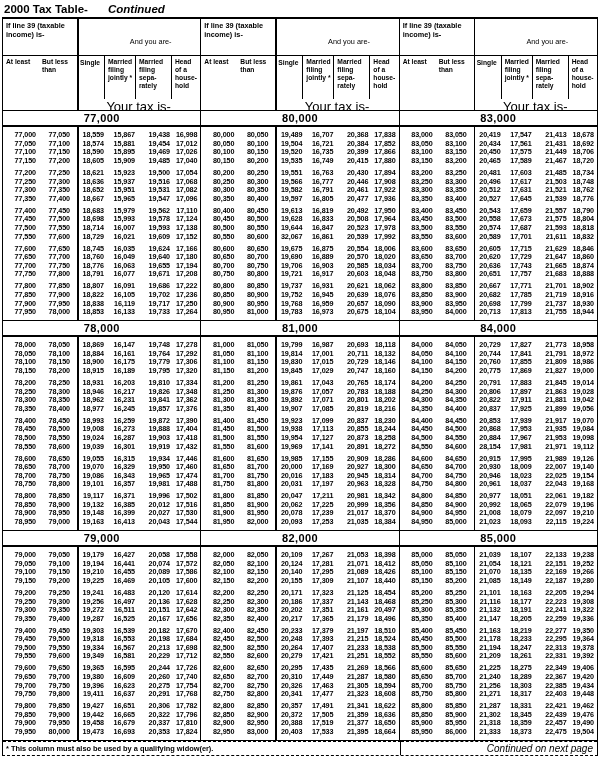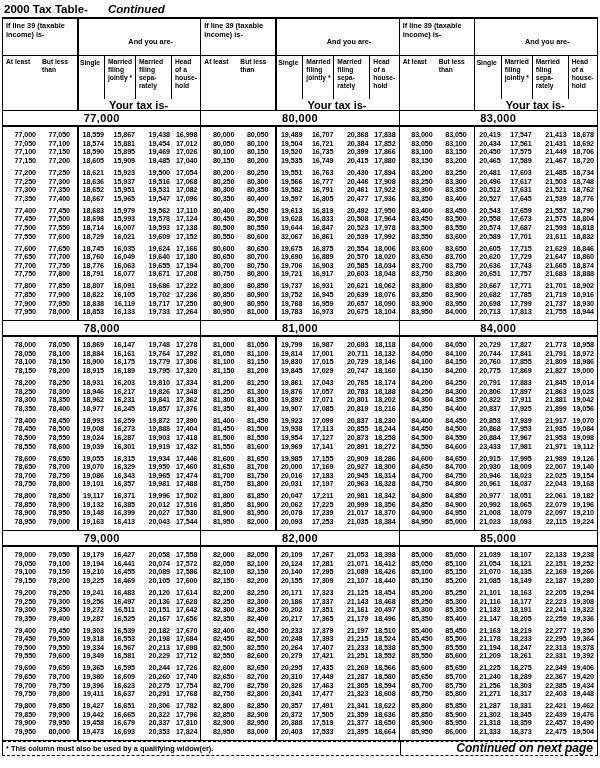--- a/index.html
+++ b/index.html
@@ -7,30 +7,30 @@
   .page{padding:3px 2px 0 2px;width:596px;}
   .title{font-size:11.5px;font-weight:bold;padding:0 0 2px 2px;border-bottom:2px solid #000;}
   .title .cont{font-style:italic;margin-left:20px;}
   .panels{display:flex;border-left:1.5px solid #000;}
   .panel{flex:1 1 0;border-right:1.5px solid #000;min-width:0;}
   
   .phead{position:relative;}
   .phead::before{content:"";position:absolute;left:74px;top:0;bottom:0;width:1.5px;background:#000;}
   .ph-r1{display:flex;height:36px;border-bottom:1px solid #000;gap:24px;}
   .ph-income{width:74px;box-sizing:border-box;padding:2px 2px 0 3px;font-size:7.3px;font-weight:bold;line-height:1.25;}
-  .ph-youare{flex:1;display:flex;align-items:center;justify-content:center;font-size:7.3px;font-weight:bold;margin-top:8px;}
+  .ph-youare{flex:1;display:flex;align-items:center;justify-content:center;font-size:7.3px;font-weight:normal;margin-top:8px;}
   .ph-r2{display:flex;height:43px;font-size:6.7px;font-weight:bold;line-height:1.18;}
   .h-c{box-sizing:border-box;padding:2px 1px 0 3px;}
   .h-at{width:36px;}
   .h-but{width:38px;}
   .h-single{width:28px;border-right:1px solid #000;padding-top:3px;}
   .h-mfj{width:31px;border-right:1px solid #000;}
   .h-mfs{width:36px;border-right:1px solid #000;}
   .h-hoh{flex:1;}
-  .ph-r3{display:flex;height:11px;font-size:11px;font-weight:bold;}
+  .ph-r3{display:flex;height:11px;font-size:13px;font-weight:normal;}
   .ph-r3 .sp{width:74px;}
   .ph-r3 .yt{flex:1;text-align:center;}
   
   .band{height:14px;border-top:1.5px solid #000;border-bottom:2.5px solid #000;
     display:flex;align-items:center;justify-content:center;
     font-size:11px;font-weight:bold;letter-spacing:.4px;}
   .rows-wrap{position:relative;padding:3.5px 0 4px 0;}
   .rows-wrap::before{content:"";position:absolute;left:74px;top:0;bottom:0;width:1.5px;background:#000;}
   .rowgroup{margin-bottom:3.4px;}
   .rowgroup:last-child{margin-bottom:0;}
@@ -40,21 +40,21 @@
   .c1{width:38px;padding-right:7px;}
   .c2{width:28px;padding-right:1px;}
   .c3{width:31px;padding-right:1px;}
   .c4{width:36px;padding-right:2px;}
   .c5{flex:1;padding-right:3px;}
   
   .footnote{display:flex;border-left:1.5px solid #000;border-right:1.5px solid #000;
     border-top:1.5px solid #000;border-bottom:1px dashed #000;height:14px;align-items:stretch;}
   .fn-left{width:398px;box-sizing:border-box;border-right:1.5px solid #000;border-top:1px dashed #000;
     font-size:7.4px;font-weight:bold;display:flex;align-items:center;padding-left:3px;}
-  .fn-right{flex:1;border-top:1px dashed #000;font-size:12px;font-weight:bold;font-style:italic;
+  .fn-right{flex:1;border-top:1px dashed #000;font-size:10px;font-weight:normal;font-style:italic;
     display:flex;align-items:center;justify-content:flex-end;padding-right:4px;}
 </style>
 </head>
 <body>
 
 <div class="page">
   <div class="title">
     <span>2000 Tax Table-</span><span class="cont">Continued</span>
   </div>
 
@@ -1442,21 +1442,21 @@
                   <div class="c c0">84,500</div>
                   <div class="c c1">84,550</div>
                   <div class="c c2">20,884</div>
                   <div class="c c3">17,967</div>
                   <div class="c c4">21,953</div>
                   <div class="c c5">19,098</div>
                 </div>
                 <div class="row">
                   <div class="c c0">84,550</div>
                   <div class="c c1">84,600</div>
-                  <div class="c c2">23,433</div>
+                  <div class="c c2">28,154</div>
                   <div class="c c3">17,981</div>
                   <div class="c c4">21,971</div>
                   <div class="c c5">19,112</div>
                 </div>
               </div>
               <div class="rowgroup">
                 <div class="row">
                   <div class="c c0">84,600</div>
                   <div class="c c1">84,650</div>
                   <div class="c c2">20,915</div>

